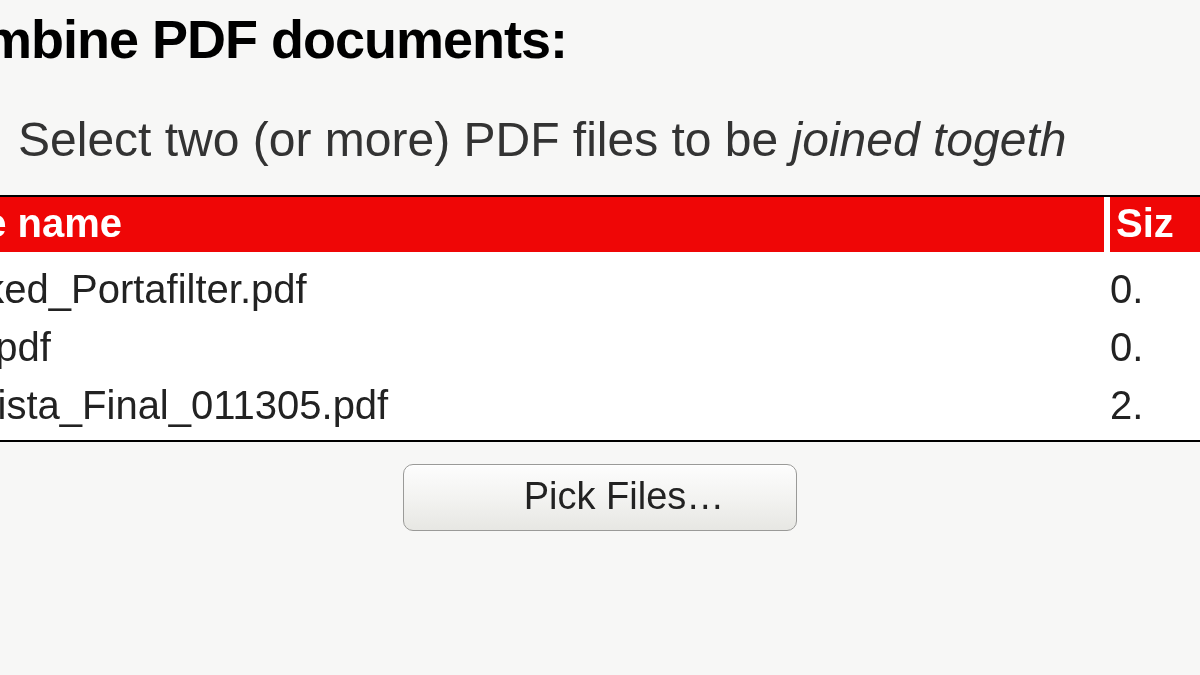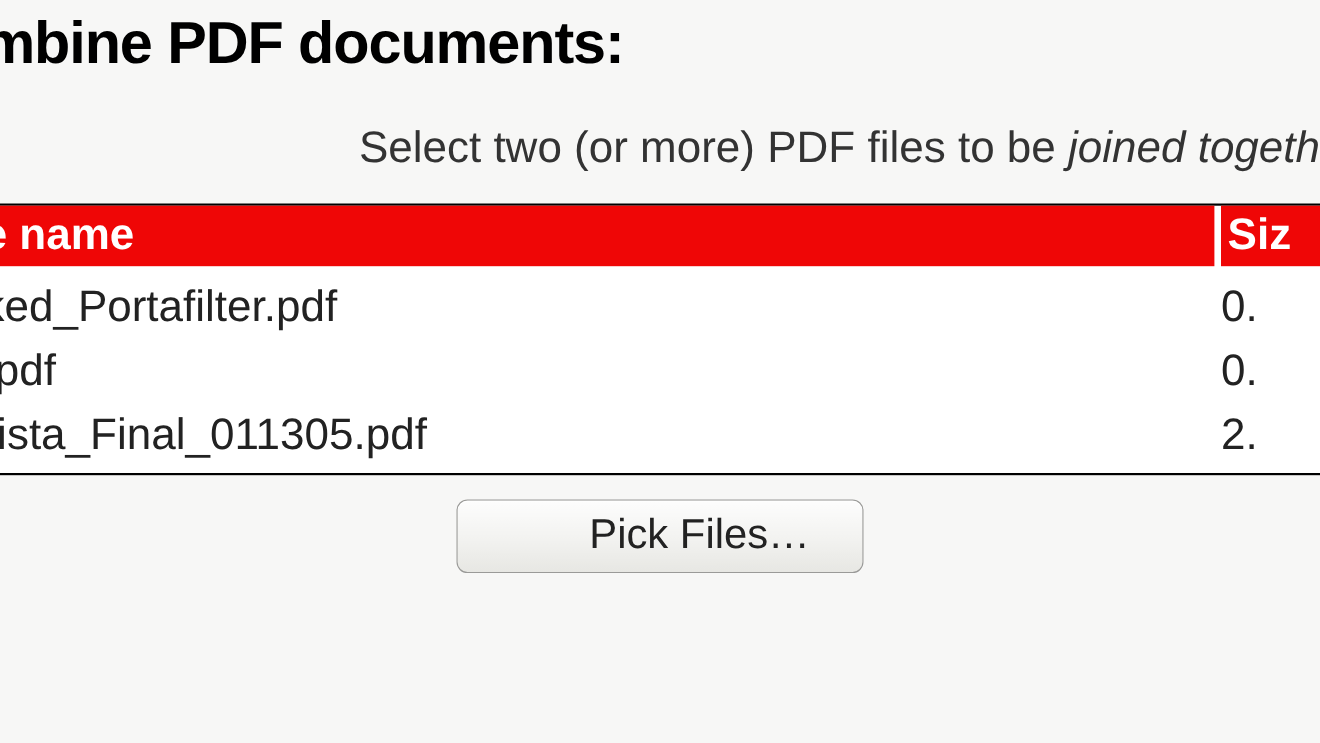--- a/index.html
+++ b/index.html
@@ -12,26 +12,25 @@
     }
     .page-title {
       font-size: 54px;
       font-weight: bold;
       color: #000;
       margin-left: -48px;
       margin-top: 8px;
       letter-spacing: -1px;
     }
     .instruction {
-      font-size: 40px;
+      font-size: 48px;
       color: #333;
       margin-left: 18px;
       margin-top: 42px;
       white-space: nowrap;
-      text-align: right;
     }
     .instruction .italic {
       font-style: italic;
     }
     .table-wrap {
       margin-top: 28px;
       border: 2px solid #000;
       margin-left: -6px;
       margin-right: -6px;
       background: #fff;
@@ -79,21 +78,21 @@
     }
     .button-row {
       text-align: center;
       margin-top: 22px;
     }
     .pick-btn {
       display: inline-block;
       font-family: Verdana, Geneva, sans-serif;
       font-size: 38px;
       color: #222;
-      padding: 10px 48px 12px 120px;
+      padding: 10px 72px 12px 120px;
       background: linear-gradient(to bottom, #fdfdfd 0%, #f3f3f1 50%, #e7e7e3 100%);
       border: 1px solid #9a9a98;
       border-radius: 10px;
       cursor: pointer;
       box-shadow: inset 0 1px 0 #fff;
     }
   </style>
 </head>
 <body>
 

